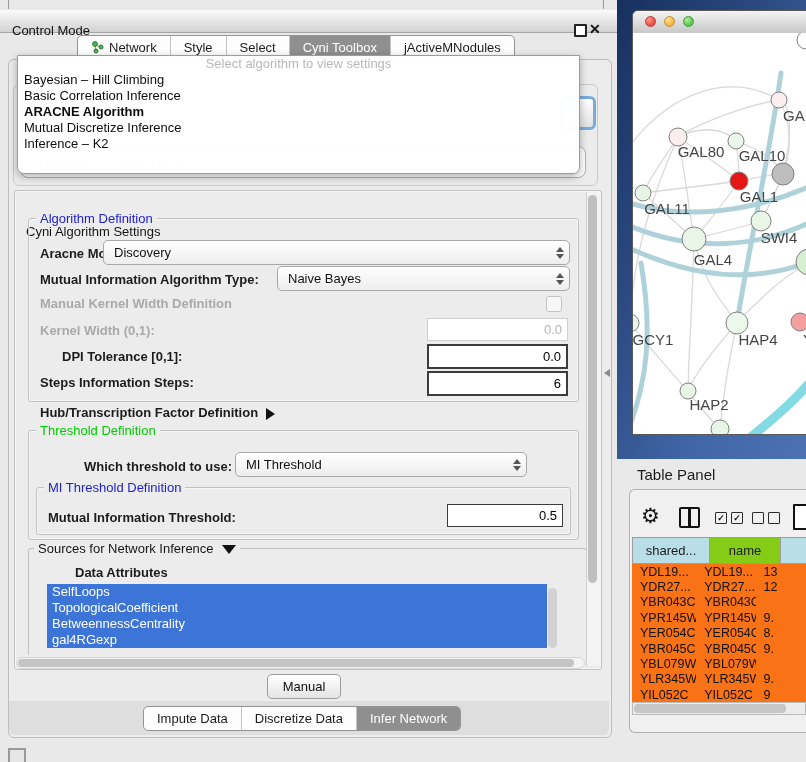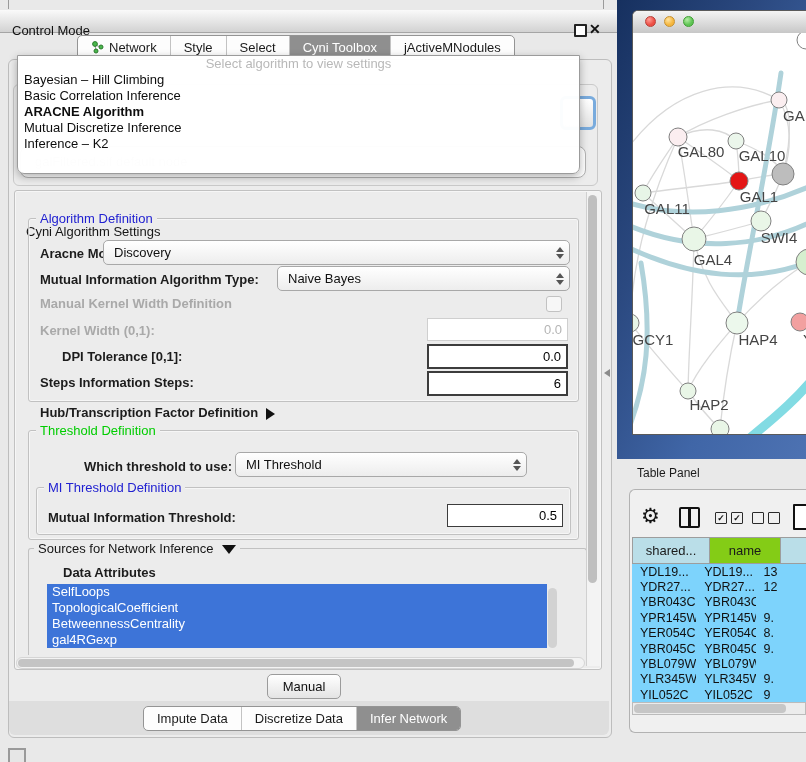--- a/index.html
+++ b/index.html
@@ -97,40 +97,40 @@
     border-radius:6px 0 0 0;overflow:hidden;background:#fff;}
   #net-titlebar{left:0;top:0;width:174px;height:22px;background:linear-gradient(#f4f4f4,#c7c7c7);
     border-bottom:1px solid #979797;}
   .light{width:11px;height:11px;border-radius:50%;top:5px;}
   #light-red{left:12px;background:radial-gradient(circle at 35% 30%,#ff9d96,#ed4f45 60%);border:1px solid #b73f38;box-sizing:border-box;}
   #light-yellow{left:31px;background:radial-gradient(circle at 35% 30%,#ffe4a1,#f5b63e 60%);border:1px solid #c6902e;box-sizing:border-box;}
   #light-green{left:50px;background:radial-gradient(circle at 35% 30%,#b4eda4,#5fc454 60%);border:1px solid #3f9e34;box-sizing:border-box;}
   #net-canvas{left:0;top:22px;width:174px;height:401px;background:#fff;}
 
   
-  #tp-title{left:637px;top:466px;font-size:12px;color:#1b1b1b;}
+  #tp-title{left:637px;top:466px;font-size:15px;color:#1b1b1b;}
   #tp-panel{left:629px;top:489px;width:177px;height:242px;background:#f0f0f0;
     border:1px solid #b2b2b2;border-right:none;border-radius:6px 0 0 6px;}
   .tp-icon{color:#141414;}
   #gear-icon{left:641px;top:504px;font-size:21px;}
   #cols-icon{left:679px;top:507px;width:17px;height:17px;border:2.5px solid #111;border-radius:2px;}
   #cols-icon::after{content:"";position:absolute;left:7px;top:0;width:2.5px;height:17px;background:#111;}
   .cb{width:10px;height:10px;border:1.5px solid #2a2a2a;border-radius:1px;display:inline-block;
       font-size:9px;line-height:10px;text-align:center;color:#111;font-weight:bold;}
   #cb-checked{left:715px;top:512px;display:flex;gap:4px;}
   #cb-unchecked{left:752px;top:512px;display:flex;gap:4px;}
   #page-icon{left:793px;top:504px;width:16px;height:22px;border:2px solid #111;border-radius:1px;background:#fff;}
 
   #tp-head{left:632px;top:537px;display:flex;height:27px;box-sizing:border-box;}
   .th{box-sizing:border-box;border:1px solid #9d9d9d;border-right-width:0;display:flex;align-items:center;
       justify-content:center;font-size:13px;color:#1a1a1a;white-space:nowrap;overflow:hidden;}
   .th:last-child{border-right-width:1px;}
   .th.blue{background:#badee8;}
   .th.gray{background:#84cc16;}
-  #tp-rows{left:632px;top:564px;width:174px;height:138px;overflow:hidden;background:#7dd3fc;}
+  #tp-rows{left:632px;top:564px;width:174px;height:138px;overflow:hidden;background:#f97316;}
   .tp-row{display:flex;height:15.4px;align-items:center;}
   .td{font-size:12.5px;color:#111;padding-left:8px;box-sizing:border-box;white-space:nowrap;overflow:hidden;}
   #tp-hscroll{left:632px;top:702px;width:174px;height:13px;background:#ececec;border:1px solid #bbb;box-sizing:border-box;}
   #tp-hthumb{left:634px;top:704px;width:152px;height:9px;background:#c6c6c6;border-radius:4px;}
 
   #splitter-arrow{left:604px;top:369px;width:0;height:0;border-top:4px solid transparent;
     border-bottom:4px solid transparent;border-right:6px solid #8a8a8a;}
 
   .net-tab-icon{display:inline-block;width:13px;height:13px;}
 </style>
@@ -234,21 +234,21 @@
 
   <div class="abs groupbox" style="left:36px;top:487px;width:533px;height:46px;"></div>
   <div class="abs title-blue" style="left:44px;top:480px;">MI Threshold Definition</div>
   <div class="abs lbl" style="left:48px;top:510px;">Mutual Information Threshold:</div>
   <div class="abs field mid" style="left:447px;top:504px;width:116px;height:23px;">0.5</div>
 
   <div class="abs" style="left:28px;top:548px;width:557px;height:106px;border:1px solid #c1c1c1;border-bottom:none;border-radius:3px 3px 0 0;"></div>
   <div class="abs title-plain" style="left:34px;top:541px;">
     <span>Sources for Network Inference</span><span class="tri-down"></span>
   </div>
-  <div class="abs lbl" style="left:42px;top:565px;padding-left:21px;">Data Attributes</div>
+  <div class="abs lbl" style="left:54px;top:565px;padding-left:21px;">Data Attributes</div>
   <div class="abs" id="attr-list">
       <div class="attr-item">SelfLoops</div>
       <div class="attr-item">TopologicalCoefficient</div>
       <div class="attr-item">BetweennessCentrality</div>
       <div class="attr-item">gal4RGexp</div>
     </div>
   <div class="abs" id="attr-scroll"></div>
 
   <div class="abs" id="v-scroll-track"></div>
   <div class="abs" id="v-scroll-thumb"></div>

